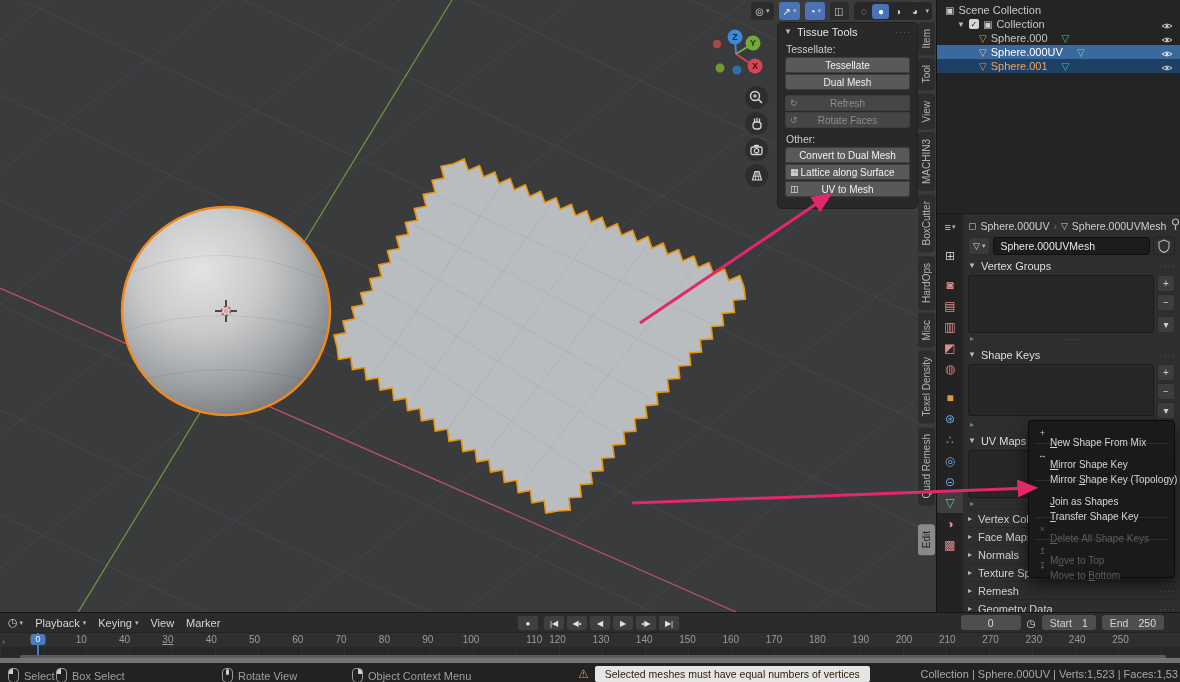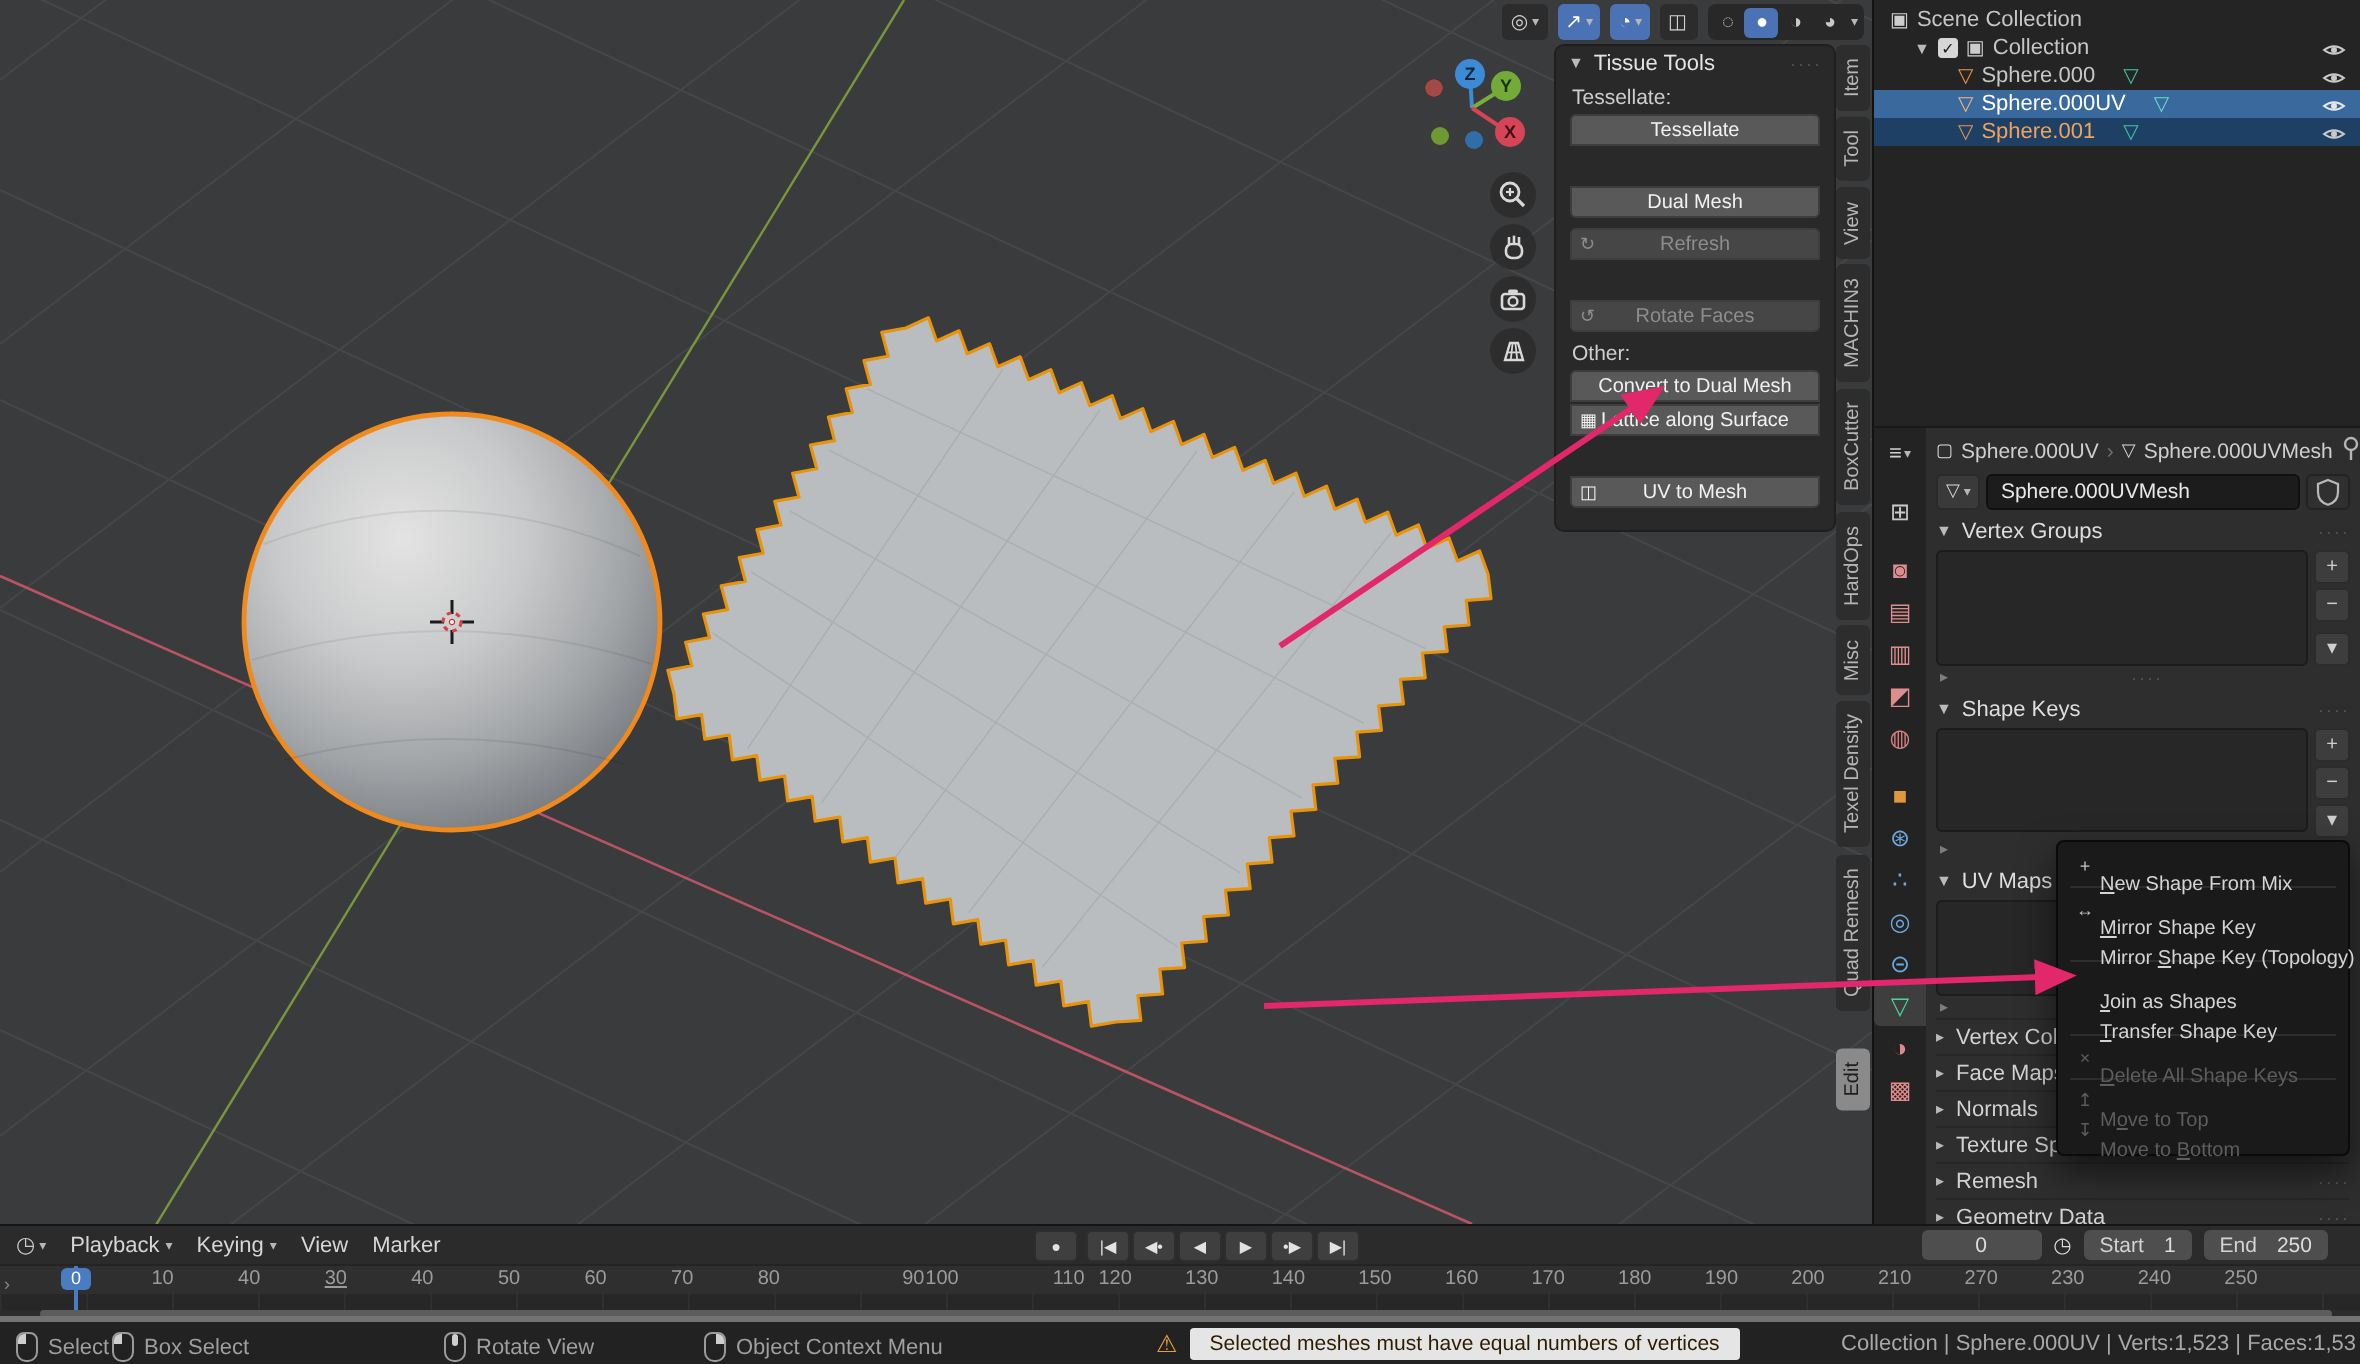--- a/index.html
+++ b/index.html
@@ -25,21 +25,21 @@
   .tissue{position:absolute;left:777px;top:22px;width:141px;background:rgba(40,40,40,.97);
           border:1px solid #1f1f1f;border-radius:5px;padding-bottom:6px;z-index:5;box-sizing:border-box;}
   .tp-head{height:17px;display:flex;align-items:center;gap:5px;padding:0 6px;color:#e4e4e4;font-size:11px;}
   .tri{font-size:8px;color:#bababa;}
   .grip{margin-left:auto;color:#585858;font-size:9px;letter-spacing:1px;}
   .tp-label{font-size:10.5px;color:#cdcdcd;margin:3px 8px 2px;}
   .tp-group{margin:0 7px 5px;display:flex;flex-direction:column;gap:1px;}
   .tp-btn{position:relative;height:14px;background:#595959;color:#f1f1f1;font-size:10px;
           display:flex;align-items:center;justify-content:center;border:1px solid #3e3e3e;}
   .tp-group .tp-btn:first-child{border-radius:3px 3px 0 0;}
-  .tp-group .tp-btn:last-child{border-radius:0 0 3px 3px;margin-top:19px;}
+  .tp-group .tp-btn:last-child{border-radius:0 0 3px 3px;}
   .tp-group .tp-btn:only-child{border-radius:3px;}
   .tp-btn.disabled{background:#464646;color:#8d8d8d;}
   .tp-ico{position:absolute;left:4px;font-size:9px;}
   
   .vtabs{position:absolute;left:918px;top:22px;display:flex;flex-direction:column;gap:3px;z-index:5;}
   .vtab{writing-mode:vertical-rl;transform:rotate(180deg);background:#2d2d2d;color:#b5b5b5;
         font-size:10px;padding:7px 3px;border-radius:3px;text-align:center;}
   .vtab.active{background:#8a8a8a;color:#1d1d1d;margin-top:16px;}
   
   .outliner{position:absolute;left:936px;top:0;width:244px;height:213px;background:#242424;
@@ -106,21 +106,21 @@
   .tl-tick{position:absolute;top:1px;transform:translateX(-50%);font-size:10px;color:#9b9b9b;}
   .playhead{position:absolute;left:37px;top:0;width:2px;height:22px;background:#4a7cc2;z-index:2;}
   .frame-badge{position:absolute;left:38px;top:1px;transform:translateX(-50%);background:#4a7cc2;color:#fff;
                font-size:9px;border-radius:3px;padding:0 5px;height:11px;line-height:11px;z-index:3;}
   .tl-track{height:8px;background:#272727;
             background-image:repeating-linear-gradient(90deg,rgba(255,255,255,.04) 0 1px,transparent 1px 43px);}
   .tl-scroll{position:relative;height:5px;background:#2b2b2b;}
   .tl-scroll .bar{position:absolute;left:20px;right:14px;top:0;height:4px;background:#5c5c5c;border-radius:2px;}
   .tl-expand{position:absolute;left:2px;top:24px;color:#8b8b8b;font-size:9px;z-index:4;}
   
-  .status{position:absolute;left:0;top:658px;width:1180px;height:24px;background:#222;border-top:3px solid #737373;
+  .status{position:absolute;left:0;top:658px;width:1180px;height:24px;background:#222;border-top:5px solid #737373;
           font-size:11px;color:#9f9f9f;box-sizing:border-box;}
   .hint{position:absolute;top:5px;display:flex;gap:5px;align-items:center;}
   .hint.h1{left:8px;} .hint.h2{left:56px;} .hint.h3{left:182px;padding-left:40px;} .hint.h4{left:352px;}
   .mouse{width:9px;height:13px;border:1px solid #9a9a9a;border-radius:4px 4px 5px 5px;position:relative;display:inline-block;}
   .mouse::before{content:"";position:absolute;background:#cfcfcf;}
   .m-left::before{left:0;top:0;width:4px;height:5px;border-radius:3px 0 0 0;}
   .m-mid::before{left:3px;top:0;width:3px;height:6px;border-radius:2px;}
   .m-right::before{right:0;top:0;width:4px;height:5px;border-radius:0 3px 0 0;}
   .warn{position:absolute;left:578px;top:3px;display:flex;align-items:center;gap:6px;}
   .warn-ico{color:#e5a03c;font-size:12px;}
@@ -648,21 +648,21 @@
       <div>
 
       <span class="tl-tick" style="left: 81.3px;">10</span>
           <span class="tl-tick" style="left: 124.6px;">40</span>
           <span class="tl-tick" style="left: 167.9px; text-decoration: underline;">30</span>
           <span class="tl-tick" style="left: 211.2px;">40</span>
           <span class="tl-tick" style="left: 254.5px;">50</span>
           <span class="tl-tick" style="left: 297.8px;">60</span>
           <span class="tl-tick" style="left: 341.1px;">70</span>
           <span class="tl-tick" style="left: 384.4px;">80</span>
-          <span class="tl-tick" style="left: 427.7px; margin-left: 29px;">90</span>
+          <span class="tl-tick" style="left: 427.7px;">90</span>
           <span class="tl-tick" style="left: 471px;">100</span>
           <span class="tl-tick" style="left: 514.3px; margin-left: 20px;">110</span>
           <span class="tl-tick" style="left: 557.6px;">120</span>
           <span class="tl-tick" style="left: 600.9px;">130</span>
           <span class="tl-tick" style="left: 644.2px;">140</span>
           <span class="tl-tick" style="left: 687.5px;">150</span>
           <span class="tl-tick" style="left: 730.8px;">160</span>
           <span class="tl-tick" style="left: 774.1px;">170</span>
           <span class="tl-tick" style="left: 817.4px;">180</span>
           <span class="tl-tick" style="left: 860.7px;">190</span>

